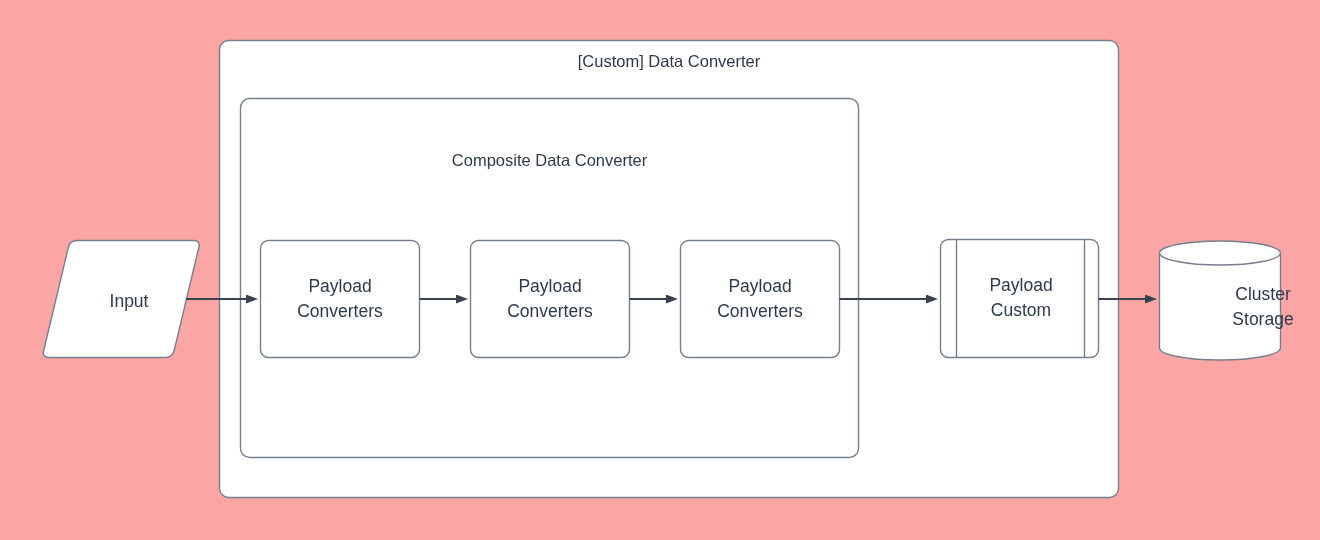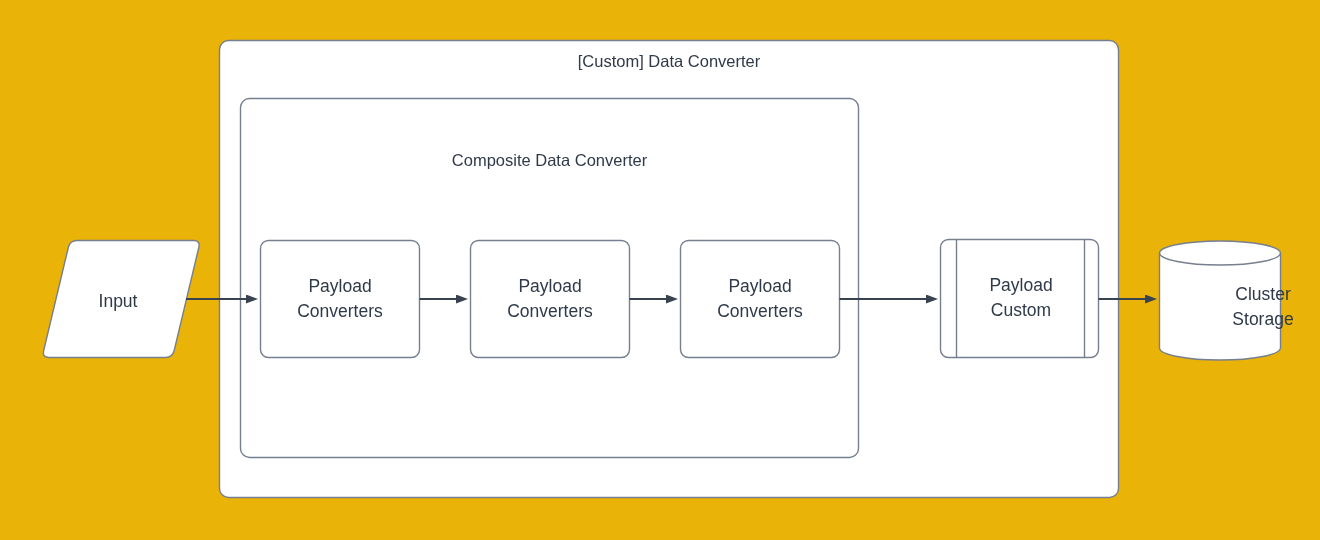--- a/index.html
+++ b/index.html
@@ -4,21 +4,21 @@
 <style>
   html, body {
     margin: 0;
     padding: 0;
     background: #ffffff;
   }
   .canvas {
     position: relative;
     width: 1320px;
     height: 540px;
-    background: #eab308;
+    background: #fca5a5;
     font-family: "Liberation Sans", sans-serif;
     color: #2f3a49;
     overflow: hidden;
   }
   .canvas svg {
     position: absolute;
     left: 0;
     top: 0;
   }
   .label {
@@ -84,21 +84,21 @@
   </svg>
 
   <div class="label container-title" style="left:219px; top:40px; width:900px; height:44px;">
     <span>[Custom] Data Converter</span>
   </div>
 
   <div class="label container-title" style="left:240px; top:106px; width:619px; height:110px;">
     <span>Composite Data Converter</span>
   </div>
 
-  <div class="label node-label" style="left:58px; top:240px; width:120px; height:122px;">
+  <div class="label node-label" style="left:69px; top:240px; width:120px; height:122px;">
     <span>Input</span>
   </div>
 
   <div class="label node-label" style="left:260px; top:240px; width:160px; height:118px;">
     <span class="wrap-110">Payload Converters</span>
   </div>
 
   <div class="label node-label" style="left:470px; top:240px; width:160px; height:118px;">
     <span class="wrap-110">Payload Converters</span>
   </div>

